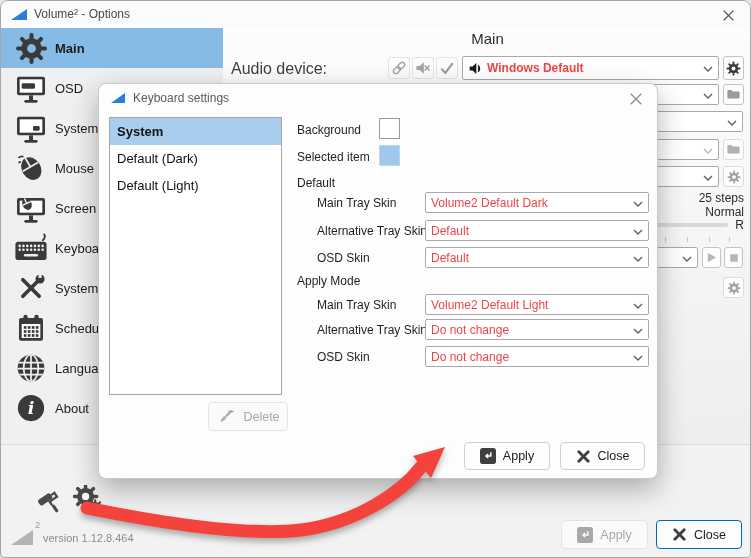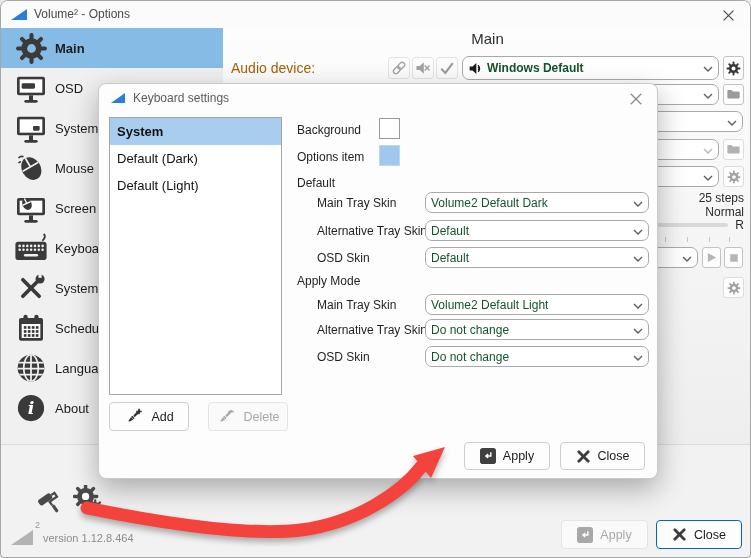--- a/index.html
+++ b/index.html
@@ -13,27 +13,27 @@
   .win-close{position:absolute;right:12px;top:4px;width:20px;height:20px;display:flex;align-items:center;justify-content:center;cursor:default;}
   
   .sidebar{position:absolute;left:0;top:27px;width:222px;height:416px;background:#f0f0f0;border-right:1px solid #e3e3e3;}
   .side-item{position:absolute;left:0;width:222px;height:40px;display:flex;align-items:center;}
   .side-item .ic{width:36px;height:34px;margin-left:12px;display:flex;align-items:center;justify-content:center;flex:none;}
   .side-item .lbl{margin-left:6px;font-size:13px;color:#1c1c1c;white-space:nowrap;}
   .side-item.sel .lbl{font-weight:bold;}
   
   .content{position:absolute;left:222px;top:27px;width:529px;height:416px;background:linear-gradient(#fdfdfd,#eeeeee);}
   .main-header{position:absolute;left:222px;top:29px;width:529px;text-align:center;font-size:15px;color:#2e2e2e;}
-  .field-label{position:absolute;font-size:14px;color:#a16207;}
+  .field-label{position:absolute;font-size:16px;color:#404040;}
   .mini-btn{position:absolute;width:22px;height:22px;border:1px solid #e3e3e3;border-radius:3px;background:transparent;
             display:flex;align-items:center;justify-content:center;box-sizing:border-box;}
   .sq-btn{position:absolute;width:21px;height:24px;border:1px solid #c3c3c3;border-radius:3px;background:#fdfdfd;
           display:flex;align-items:center;justify-content:center;box-sizing:border-box;}
-  .combo{position:absolute;background:#fff;border:1px solid #a9a9a9;border-radius:7px;box-sizing:border-box;
-         display:flex;align-items:center;padding:0 5px;font-size:12px;color:#14532d;}
+  .combo{position:absolute;background:#fff;border:1px solid #a9a9a9;border-radius:2px;box-sizing:border-box;
+         display:flex;align-items:center;padding:0 5px;font-size:12px;color:#ef4444;}
   .combo .chev{margin-left:auto;}
   .slider-track{position:absolute;height:4px;background:#d9d9d9;border-radius:2px;}
   .tick{position:absolute;width:1px;height:5px;background:#c6c6c6;}
   .right-text{position:absolute;right:6px;font-size:12px;color:#2a2a2a;text-align:right;}
   
   .dialog{position:absolute;left:97px;top:82px;width:560px;height:396px;background:#fdfdfd;border:1px solid #c9c9c9;
           border-radius:8px;box-shadow:0 10px 28px rgba(0,0,0,.3);z-index:10;box-sizing:border-box;}
   .dlg-title .tri{position:absolute;left:12px;top:9px;border-left-width:14px;border-bottom-width:10px;}
   .dlg-title-text{position:absolute;left:34px;top:7px;font-size:12px;color:#5a5a5a;}
   .dlg-close{position:absolute;right:12px;top:6px;width:18px;height:18px;display:flex;align-items:center;justify-content:center;}
@@ -457,38 +457,31 @@
           </svg>
       </div>
     </div>
 
     <div class="skin-list">
       <div class="skin-item sel" style="background: rgb(169, 205, 238);">System</div>
       <div class="skin-item">Default (Dark)</div>
       <div class="skin-item">Default (Light)</div>
     </div>
 
-    <div class="btn" style="left:10px;top:318px;width:80px;height:29px">
-      <svg width="20" height="20" viewBox="0 0 22 22" style="color:#333">
-        <use href="#g-brush"></use>
-        <path d="M16.5 2 v6 M13.5 5 h6" stroke="#333" stroke-width="1.8"></path>
-      </svg>
-      <span>Add</span>
-    </div>
     <div class="btn disabled" style="left:109px;top:318px;width:80px;height:29px">
       <svg width="20" height="20" viewBox="0 0 22 22" style="color:#a8a8a8">
         <use href="#g-brush"></use>
         <path d="M13.5 5 h6" stroke="#a8a8a8" stroke-width="1.8"></path>
       </svg>
       <span>Delete</span>
     </div>
 
     <div class="dlg-label" style="left:198px;top:39px">Background</div>
     <div class="swatch" style="left: 280px; top: 34px; background: rgb(255, 255, 255);"></div>
-    <div class="dlg-label" style="left:198px;top:66px">Options item</div>
+    <div class="dlg-label" style="left:198px;top:66px">Selected item</div>
     <div class="swatch" style="left: 280px; top: 61px; border-color: rgb(188, 215, 238); background: rgb(159, 201, 236);"></div>
 
     <div class="dlg-label" style="left:198px;top:92px">Default</div>
 
     <div class="dlg-label" style="left:218px;top:112px">Main Tray Skin</div>
     <div class="combo dlg-combo" style="top:108px">
       <span>Volume2 Default Dark</span>
       <span class="chev"><svg width="10" height="6" viewBox="0 0 10 6">
             <use href="#g-chev"></use>
           </svg></span>

